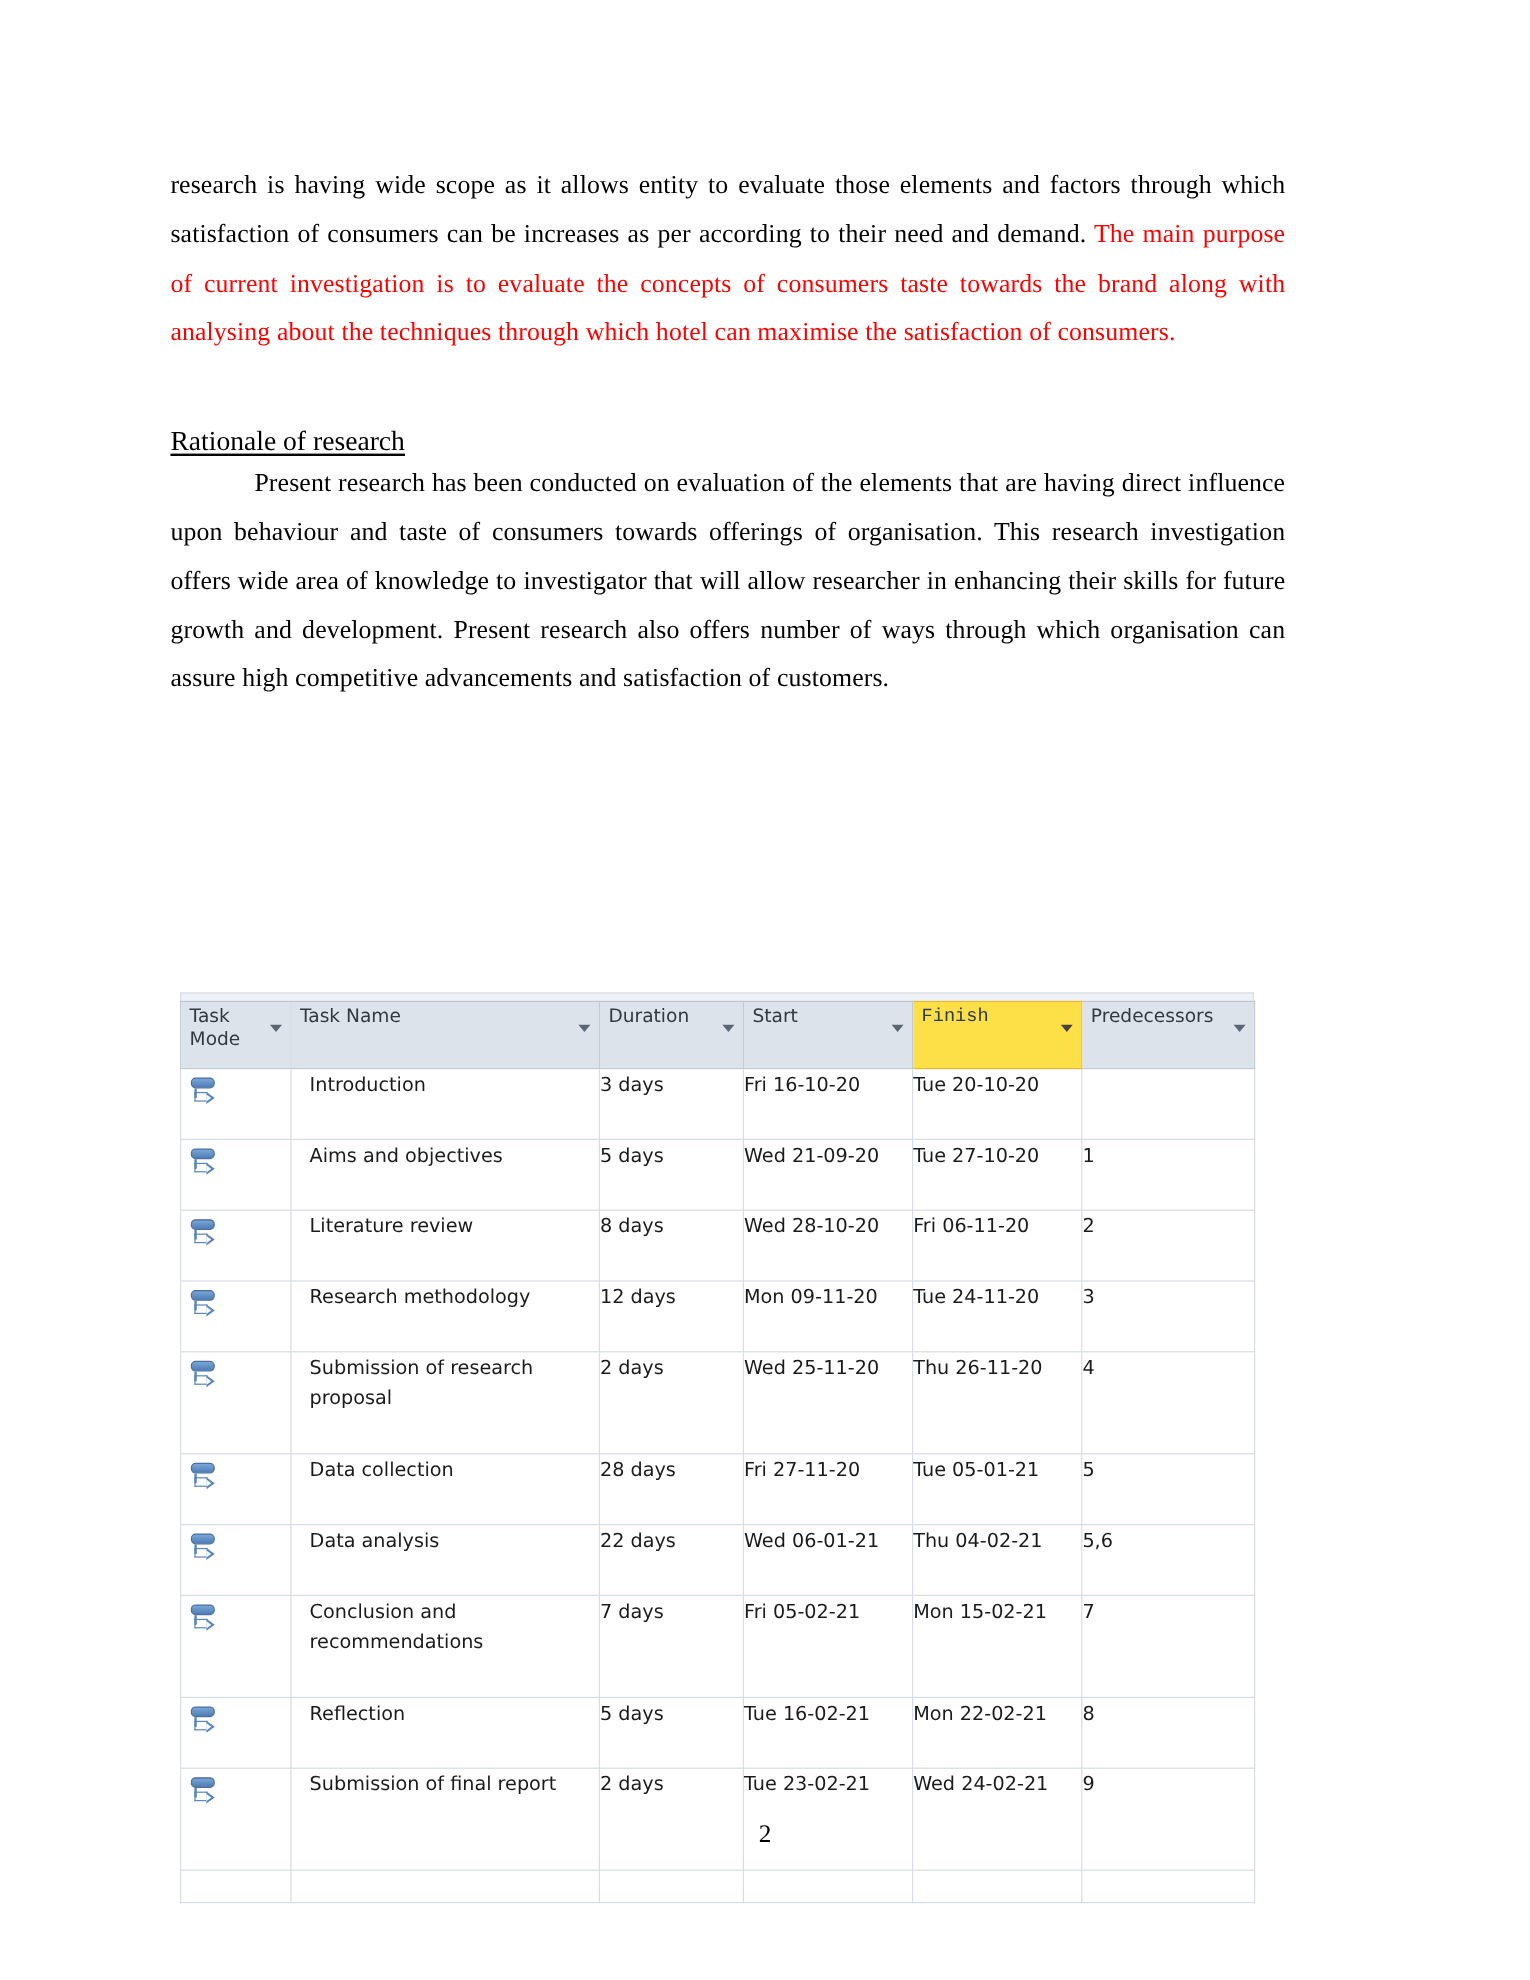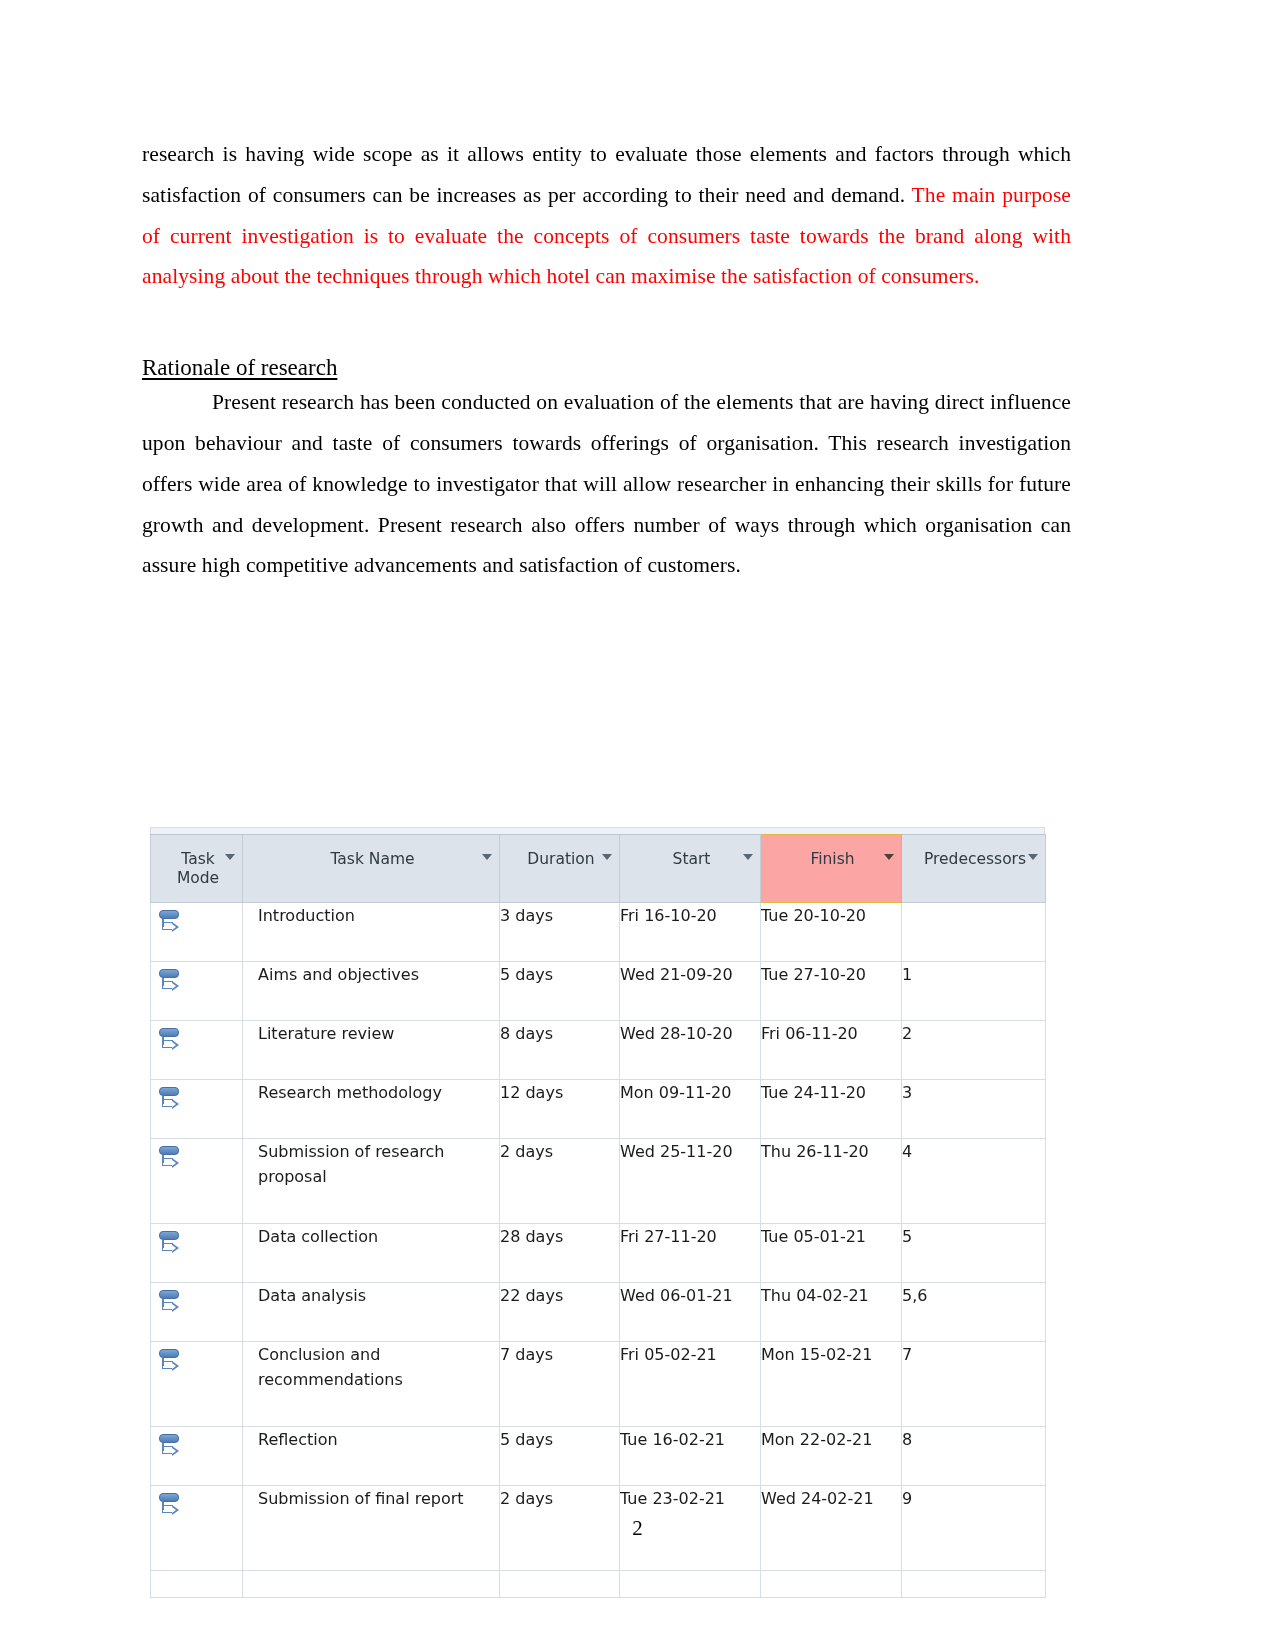--- a/index.html
+++ b/index.html
@@ -82,33 +82,34 @@
     padding: 0;
     vertical-align: top;
   }
   
   thead tr.head-row th {
     background: #dde3ea;
     border: 1px solid #c3ccd5;
     border-top: 1px solid #bcc6d0;
     height: 48px;
     font-weight: normal;
-    text-align: center;
+    text-align: left;
     vertical-align: top;
     position: relative;
     color: #2f3a42;
     font-size: 15.5px;
-    padding: 15px 4px 4px 7px;
+    padding: 3px 4px 4px 7px;
     line-height: 19px;
     white-space: normal;
     overflow: hidden;
   }
   thead tr.head-row th.finish-col {
-    background: #fca5a5;
+    background: #fde047;
     border: 1px solid #e0b93e;
+    font-family: Liberation Mono, monospace;
   }
   th .caret {
     position: absolute;
     right: 7px;
     top: 19px;
     width: 0; height: 0;
     border-left: 5px solid transparent;
     border-right: 5px solid transparent;
     border-top: 6px solid #5a6672;
   }

